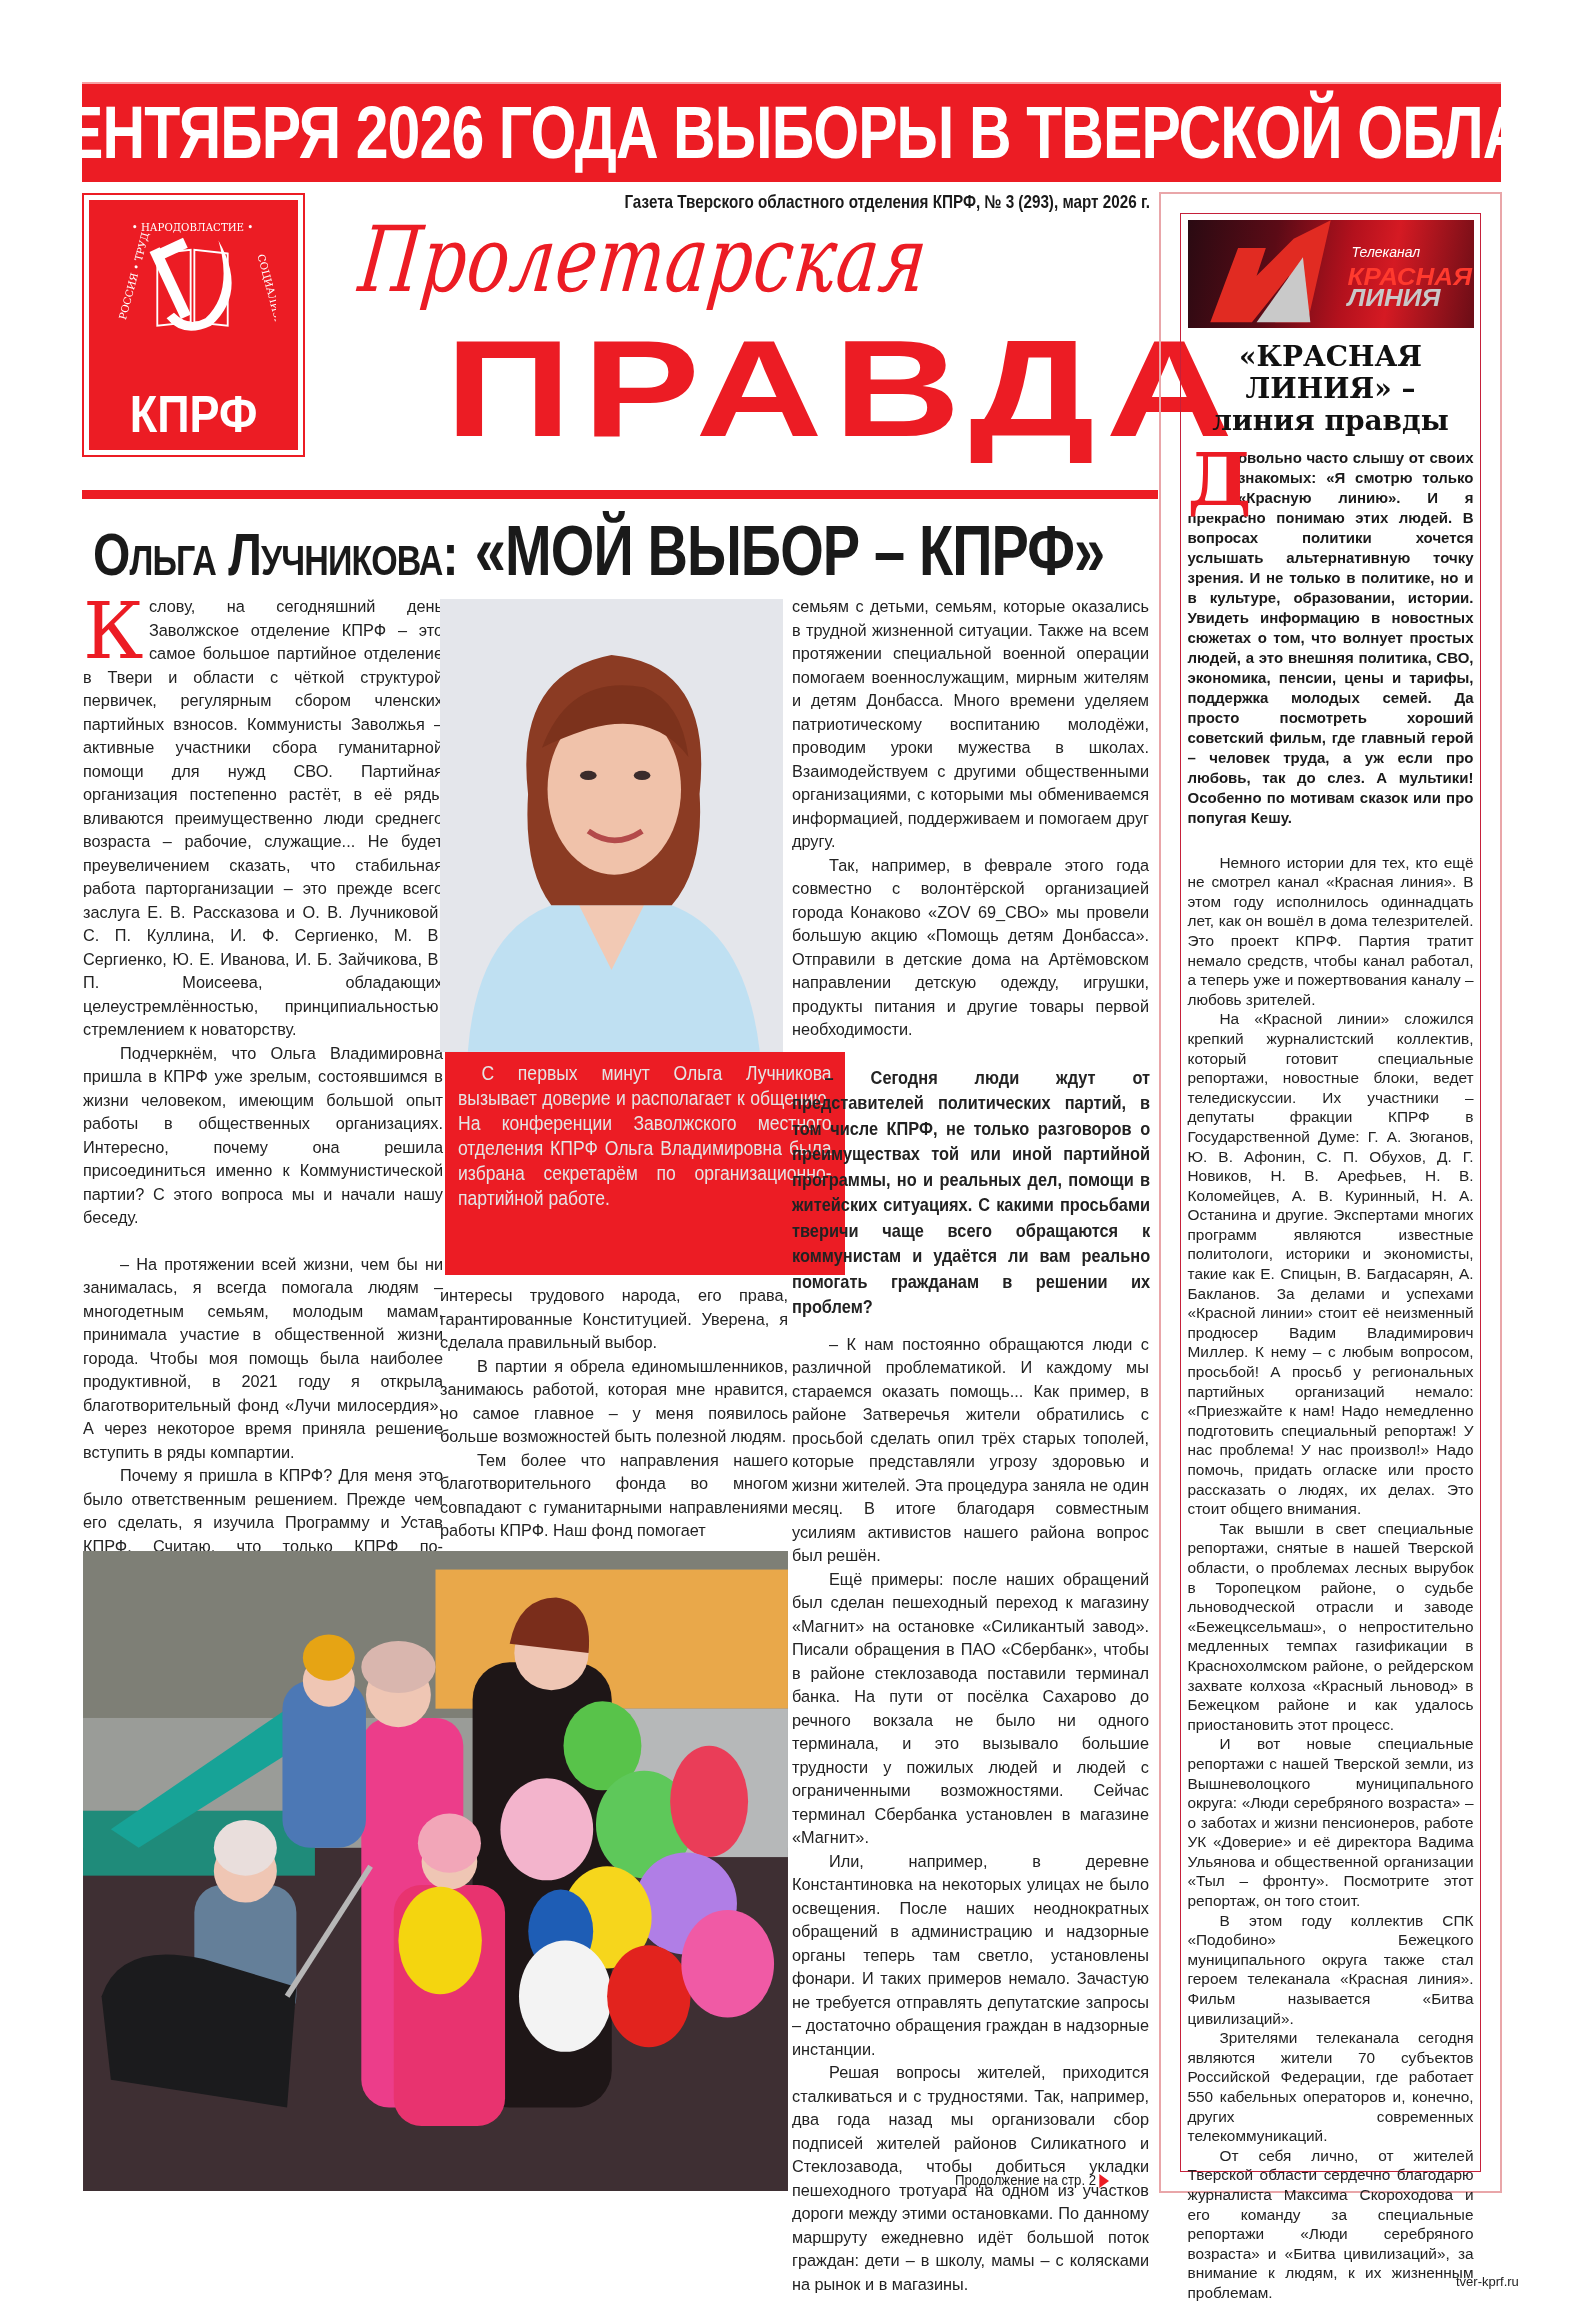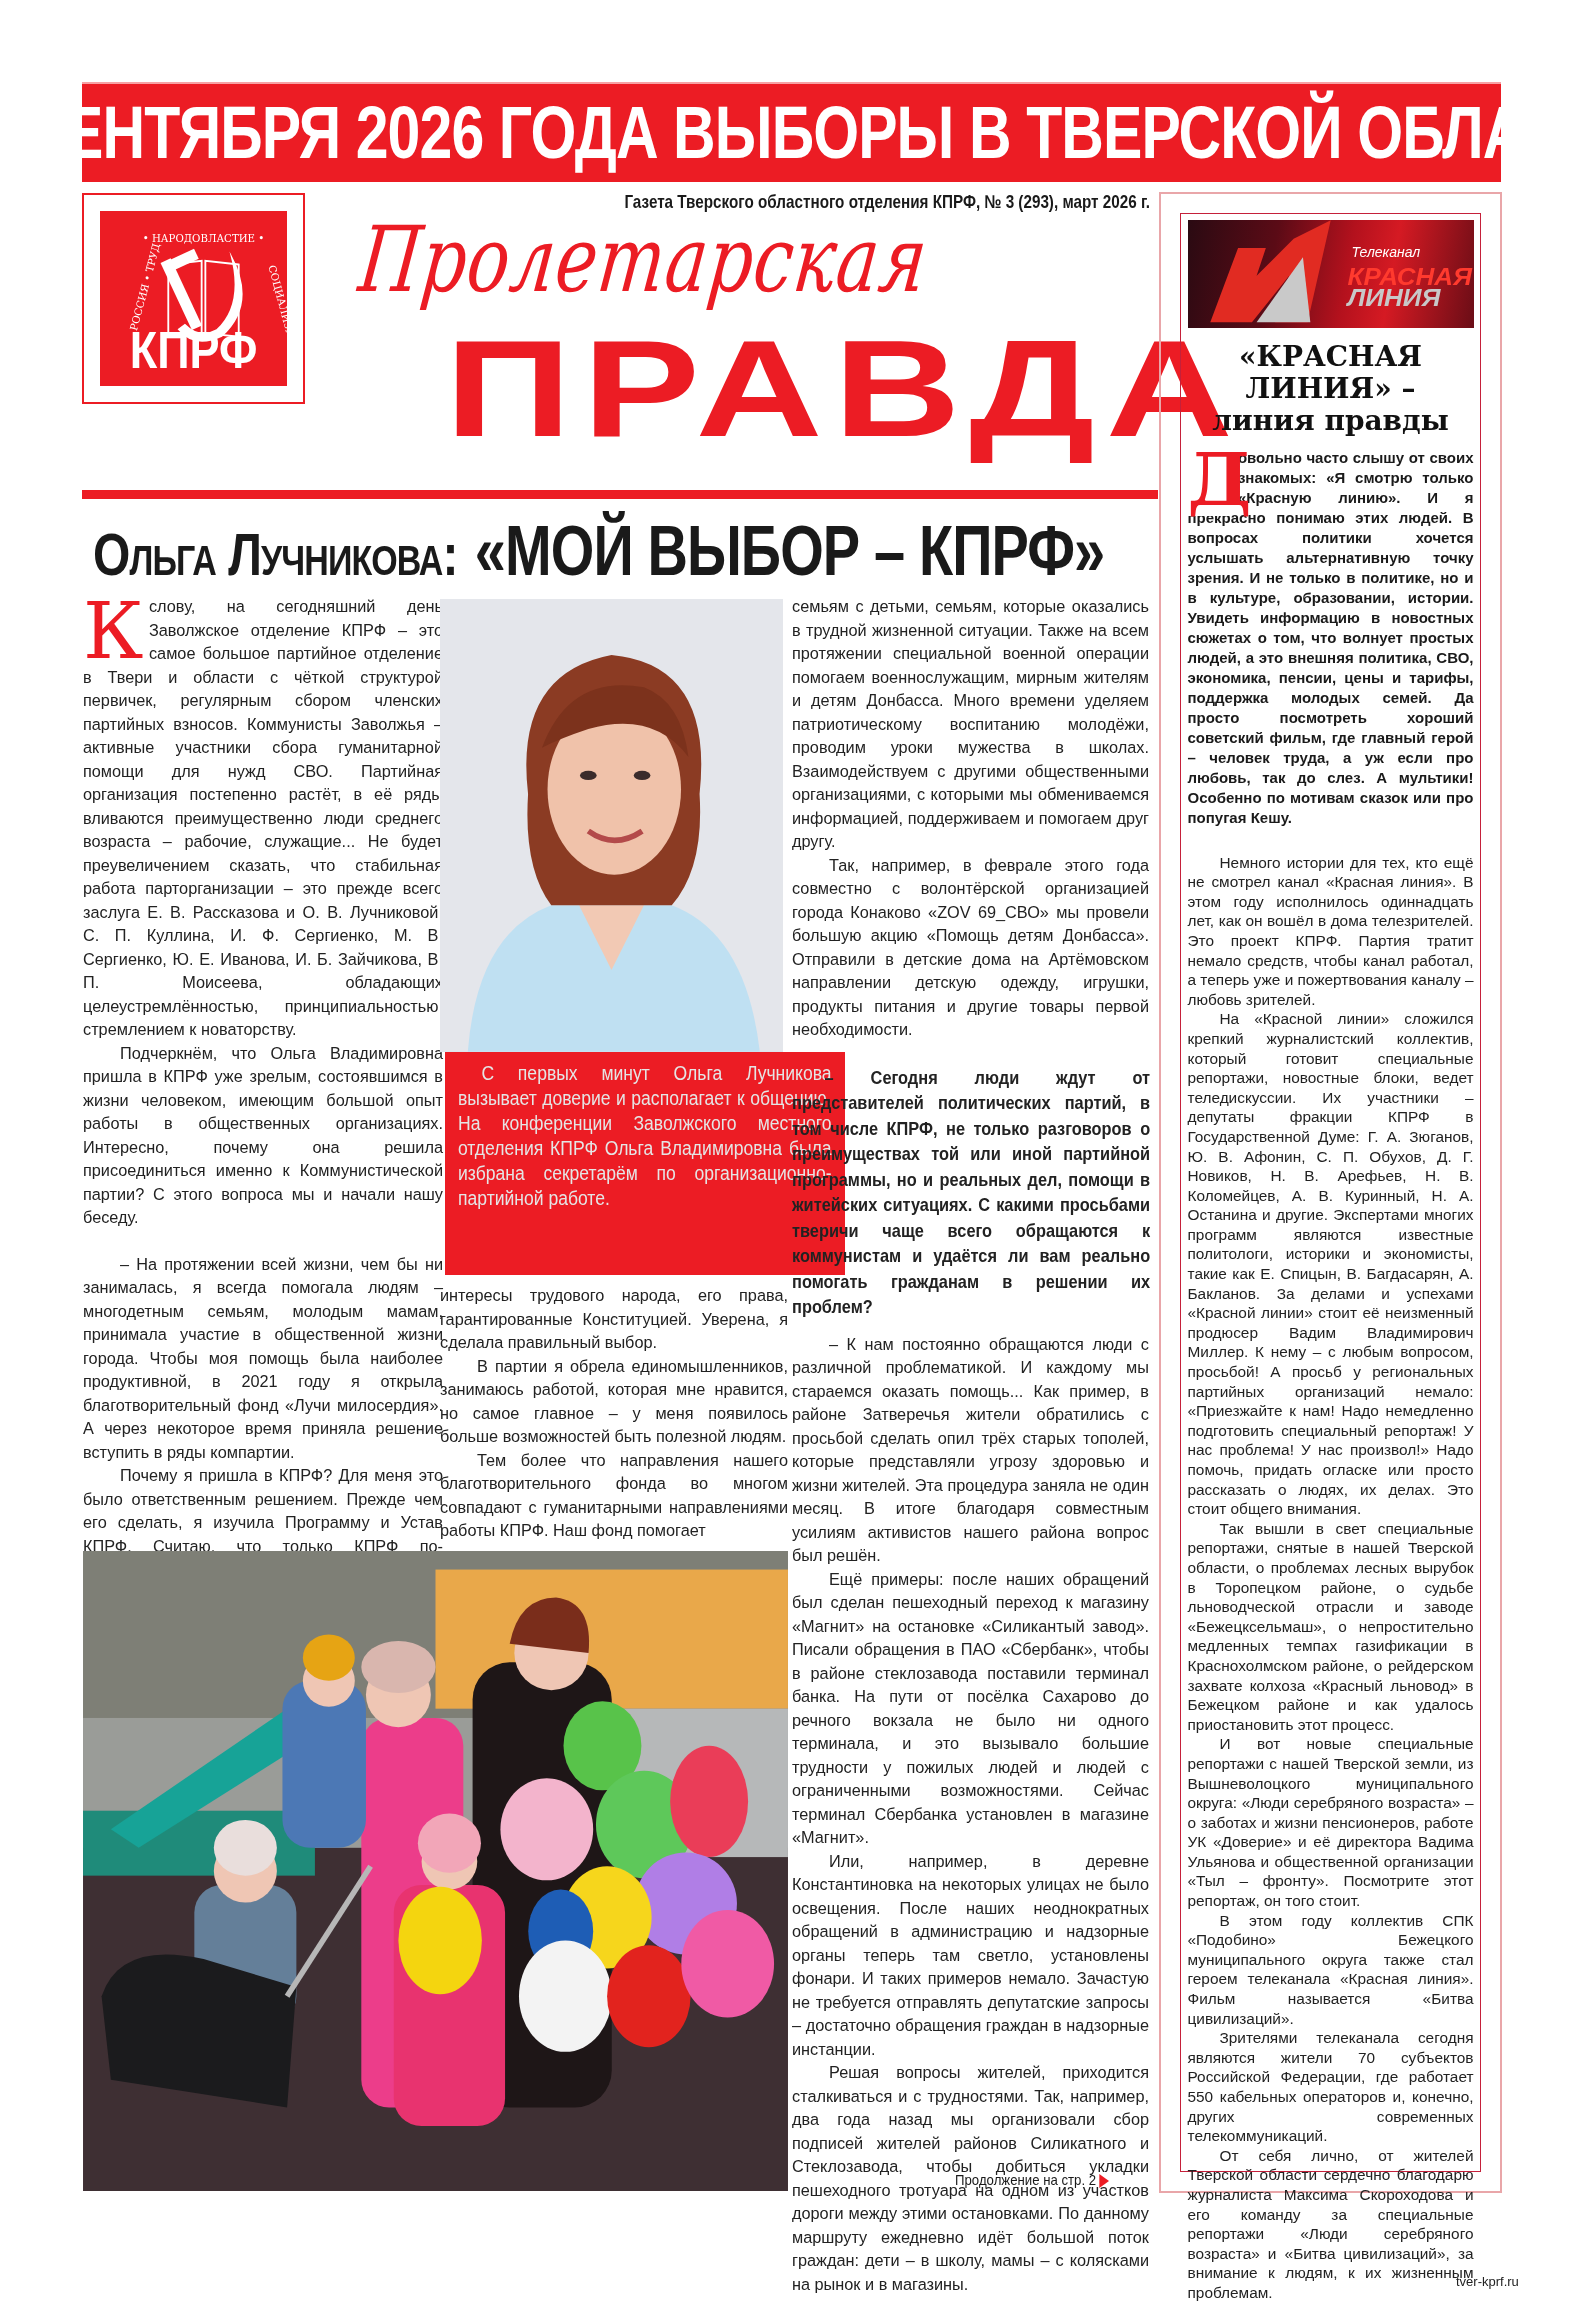--- a/index.html
+++ b/index.html
@@ -7,21 +7,21 @@
   body { position: relative; font-family: "Liberation Sans", sans-serif; color: #1a1a1a; }
   .abs { position: absolute; }
 
   
   #top-banner { left: 82px; top: 82px; width: 1419px; height: 100px; background: #ec1c24; border-top: 2.8px solid #f7a1a4; }
   #top-banner-text { width: 100%; height: 100%; display: flex; align-items: center; justify-content: center;
     color: #fff; font-family: "Liberation Sans", sans-serif; font-weight: 700; font-size: 59px; letter-spacing: -0.9px;
     transform: scaleY(1.25); white-space: nowrap; }
 
   
-  #kprf-logo { left: 82px; top: 193px; width: 223px; height: 211px; border: 2.8px double #ec1c24; padding: 16px; }
+  #kprf-logo { left: 82px; top: 193px; width: 223px; height: 264px; border: 2.8px double #ec1c24; padding: 5px; }
   #kprf-logo .inner { width: 100%; height: 100%; background: #ec1c24; position: relative; }
   #logo-emblem { position: absolute; left: 20.4px; top: 9.3px; width: 167px; height: 139px; }
   #logo-text { position: absolute; left: 0; right: 0; bottom: 9.3px; text-align: center; color: #fff; font-weight: 700; font-size: 45px; transform: scaleY(1.15); }
 
   
   #issue-line { left: 278px; top: 191px; width: 872px; text-align: right; font-size: 18.6px; font-weight: 700; transform: scaleX(0.82); transform-origin: right center; white-space: nowrap; }
   #masthead-script { left: 366px; top: 206px; font-family: "DejaVu Serif", serif; font-style: italic; color: #ec1c24; font-size: 70px; letter-spacing: 0.9px; transform: scaleY(1.3) skewX(-8deg); transform-origin: left top; }
   #masthead-pravda { left: 445px; top: 320px; color: #ec1c24; font-weight: 700; font-size: 176px; letter-spacing: 11px; line-height: 1; transform: scaleY(0.78); transform-origin: left top; white-space: nowrap; }
   #masthead-rule { left: 82px; top: 490px; width: 1076px; height: 9.3px; background: #ec1c24; }
 

